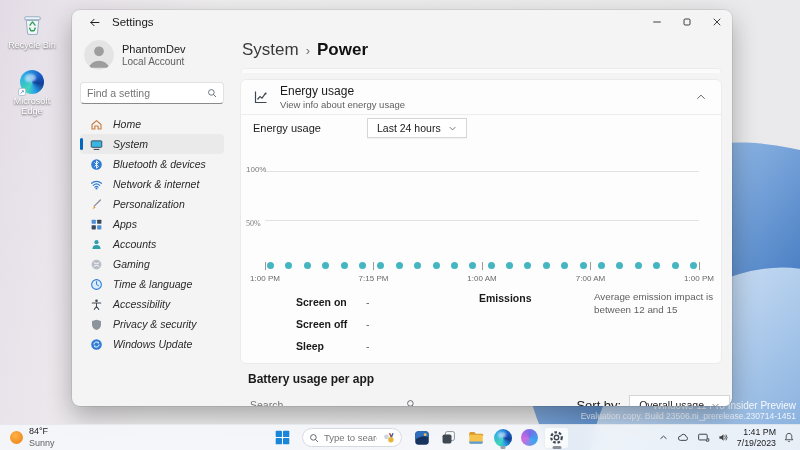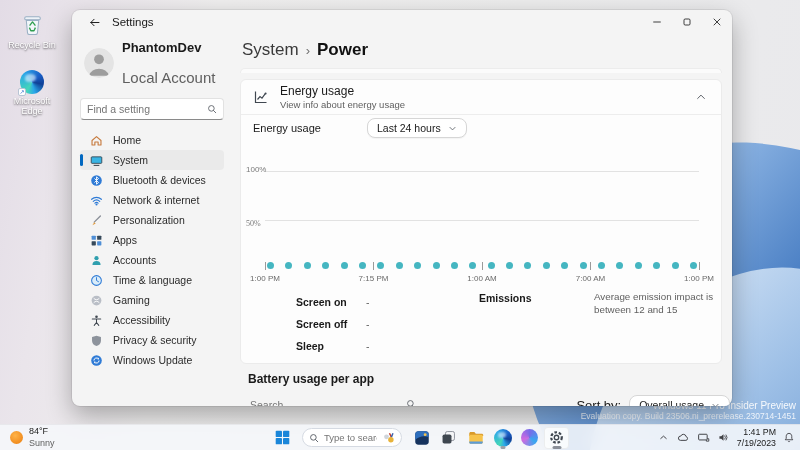--- a/index.html
+++ b/index.html
@@ -38,29 +38,29 @@
     border-radius:8px; box-shadow:0 10px 26px rgba(0,0,0,.3), 0 0 0 1px rgba(0,0,0,.07); overflow:hidden; }
   .titlebar { height:24px; display:flex; align-items:center; padding-left:12px; }
   .back-btn { width:20px; height:18px; display:flex; align-items:center; justify-content:center; border-radius:4px; }
   .win-title { font-size:11.5px; margin-left:8px; }
   .win-controls { margin-left:auto; display:flex; height:100%; }
   .wc { width:30px; height:24px; display:flex; align-items:center; justify-content:center; }
 
   .sidebar { position:absolute; left:0; top:24px; bottom:0; width:160px; padding:0 8px; }
   .user-row { display:flex; align-items:center; gap:8px; margin-top:6px; padding-left:4px; }
   .avatar { width:30px; height:30px; border-radius:50%; overflow:hidden; }
-  .user-name { font-size:13px; font-weight:700; }
-  .user-type { font-size:15px; color:#5f5f5f; margin-top:14px; }
+  .user-name { font-size:11px; font-weight:400; }
+  .user-type { font-size:10px; color:#5f5f5f; margin-top:1px; }
   .side-search { margin-top:12px; height:22px; background:#fff; border:1px solid #e2e2e2; border-bottom:1px solid #8a8a8a;
     border-radius:4px; display:flex; align-items:center; padding:0 6px; }
   .side-search input { border:none; outline:none; background:transparent; flex:1; font-size:10.5px;
     font-family:inherit; color:#333; min-width:0; }
   .nav { margin-top:10px; }
   .nav-item { position:relative; height:20px; display:flex; align-items:center; gap:10px; padding-left:10px;
-    border-radius:4px; cursor:default; }
+    border-radius:4px; cursor:default;font-style:italic; }
   .nav-item .nlabel { font-size:10.5px; color:#2a2a2a; white-space:nowrap; }
   .nav-item.selected { background:#eaeaea; }
   .nav-item.selected::before { content:''; position:absolute; left:0; top:4px; width:3px; height:12px;
     border-radius:2px; background:var(--accent,#0067c0); }
   .nav-icon { width:13px; height:13px; display:flex; }
 
   .main { position:absolute; left:160px; top:24px; right:0; bottom:0; padding-left:8px; }
   .breadcrumb { display:flex; align-items:baseline; margin-top:6px; padding-left:2px; }
   .bc-parent { font-size:17px; color:#3a3a3a; }
   .bc-sep { font-size:13px; color:#707070; margin:0 7px; }
@@ -70,21 +70,21 @@
 
   .card { margin-top:6px; width:482px; background:#fdfdfd; border:1px solid #ebebeb; border-radius:6px; }
   .card-header { display:flex; align-items:center; gap:11px; padding:8px 12px; height:34px; }
   .card-title { font-size:12px; color:#1a1a1a; }
   .card-sub { font-size:9.5px; color:#5f5f5f; margin-top:1px; }
   .card-chevron { margin-left:auto; width:16px; height:16px; display:flex; align-items:center; justify-content:center; }
   .divider { height:1px; background:#ededed; }
   .controls-row { display:flex; align-items:center; padding:5px 12px; height:26px; }
   .row-label { width:114px; font-size:11px; }
   .dropdown { display:flex; align-items:center; gap:7px; background:#fff; border:1px solid #d6d6d6;
-    border-radius:8px; padding:3px 9px; font-size:10.5px; box-shadow:0 1px 1px rgba(0,0,0,.04); }
+    border-radius:0; padding:3px 9px; font-size:10.5px; box-shadow:0 1px 1px rgba(0,0,0,.04); }
 
   .chart { position:relative; height:142px; margin:0 10px 0 5px; }
   .plot { position:absolute; left:19px; right:12px; top:0; bottom:0; }
   .gridline { position:absolute; left:0; right:0; height:1px; background:#e2e2e2; }
   .ylab { position:absolute; left:-19px; width:18px; font-size:8px; color:#7a7a7a; }
   .dots { position:absolute; left:2px; right:2px; top:121px; display:flex; justify-content:space-between; }
   .dot { width:7px; height:7px; border-radius:50%; background:var(--dot,#45b6c1); }
   .tick-mark { position:absolute; top:121px; width:1px; height:8px; background:#9a9a9a; }
   .tick-label { position:absolute; top:133px; transform:translateX(-50%); font-size:8px; color:#6a6a6a; white-space:nowrap; }
 
@@ -275,34 +275,34 @@
               <svg width="13" height="13" viewBox="0 0 16 16">
                 <circle cx="8" cy="5.2" r="2.6" fill="#2f9fae"></circle>
                 <path d="M3 13.5a5 5 0 0 1 10 0z" fill="#2f9fae"></path>
               </svg>
             </span>
             <span class="nlabel">Accounts</span>
           </div>
           <div class="nav-item">
             <span class="nav-icon">
               <svg width="13" height="13" viewBox="0 0 16 16">
+                <circle cx="8" cy="8" r="6" fill="#b9bec6"></circle>
+                <path d="M4.5 10.8c2-2.4 5-2.4 7 0M4.5 5.2c2 2.4 5 2.4 7 0" fill="none" stroke="#fff" stroke-width="1.1"></path>
+              </svg>
+            </span>
+            <span class="nlabel">Gaming</span>
+          </div>
+          <div class="nav-item">
+            <span class="nav-icon">
+              <svg width="13" height="13" viewBox="0 0 16 16">
                 <circle cx="8" cy="8" r="6" fill="#d9ecf9" stroke="#2f7bd6" stroke-width="1.3"></circle>
                 <path d="M8 4.5V8l2.5 1.5" fill="none" stroke="#2f7bd6" stroke-width="1.2" stroke-linecap="round"></path>
               </svg>
             </span>
             <span class="nlabel">Time &amp; language</span>
-          </div>
-          <div class="nav-item">
-            <span class="nav-icon">
-              <svg width="13" height="13" viewBox="0 0 16 16">
-                <circle cx="8" cy="8" r="6" fill="#b9bec6"></circle>
-                <path d="M4.5 10.8c2-2.4 5-2.4 7 0M4.5 5.2c2 2.4 5 2.4 7 0" fill="none" stroke="#fff" stroke-width="1.1"></path>
-              </svg>
-            </span>
-            <span class="nlabel">Gaming</span>
           </div>
           <div class="nav-item">
             <span class="nav-icon">
               <svg width="13" height="13" viewBox="0 0 16 16">
                 <circle cx="8" cy="3.3" r="1.6" fill="#3f4750"></circle>
                 <path d="M2.8 6.2h10.4M8 6.2v4.2M8 10.4 5.2 14M8 10.4l2.8 3.6" fill="none" stroke="#3f4750" stroke-width="1.3" stroke-linecap="round"></path>
               </svg>
             </span>
             <span class="nlabel">Accessibility</span>
           </div>

